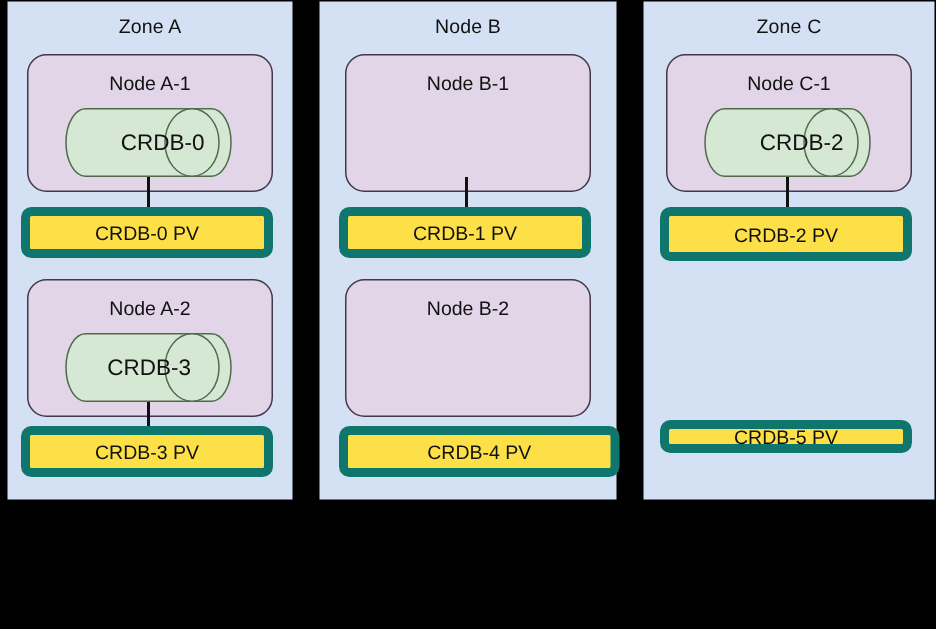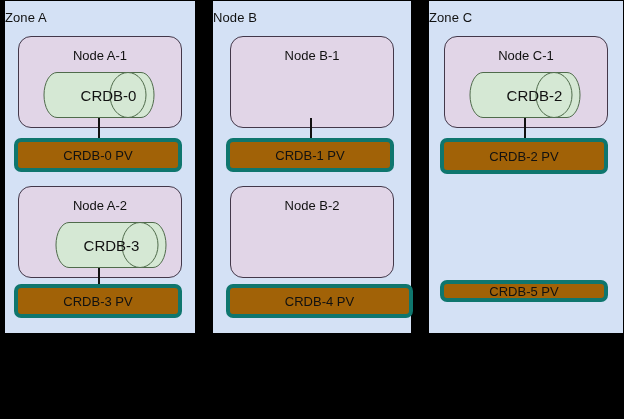--- a/index.html
+++ b/index.html
@@ -28,21 +28,21 @@
     position: absolute;
     background: #d4e1f5;
     border: 1px solid #000000;
     box-sizing: border-box;
   }
   .zone-title {
     position: absolute;
     left: 0;
     right: 0;
     top: 9px;
-    text-align: left;
+    text-align: center;
     font-size: 13px;
     color: #111111;
     letter-spacing: 0.1px;
     white-space: nowrap;
   }
 
   
   .node {
     position: absolute;
     background: #e1d5e7;
@@ -82,22 +82,22 @@
     color: #111111;
     white-space: nowrap;
     padding-right: 26px;
     box-sizing: border-box;
     padding-left: 45px;
   }
 
   
   .pv {
     position: absolute;
-    background: #a16207;
-    border: 4px solid #0f766e;
+    background: #fde047;
+    border: 6px solid #0f766e;
     border-radius: 7px;
     box-sizing: border-box;
     display: flex;
     align-items: center;
     justify-content: center;
   }
   .pv-label {
     font-size: 13px;
     color: #111111;
     white-space: nowrap;
@@ -127,21 +127,21 @@
       </svg>
       <div class="cyl-label">CRDB-0</div>
     </div>
     <div class="connector" style="left: 98px; top: 118px; height: 22px;"></div>
     <div class="pv" style="left: 14px; top: 138px; width: 168px; height: 34px;">
       <span class="pv-label">CRDB-0 PV</span>
     </div>
     <div class="node" style="left: 18px; top: 186px; width: 164px; height: 92px;">
       <div class="node-title">Node A-2</div>
     </div>
-    <div class="cylinder" style="left: 56px; top: 222px; width: 92px; height: 46px;">
+    <div class="cylinder" style="left: 44px; top: 222px; width: 92px; height: 46px;">
       <svg width="110" height="46" viewBox="0 0 110 46">
         <path d="M 13 0.5 L 97 0.5 A 13 22.5 0 0 1 97 45.5 L 13 45.5 A 13 22.5 0 0 1 13 0.5 Z" fill="#d5e8d4" stroke="#4f6b4b" stroke-width="1"></path>
         <ellipse cx="84" cy="23" rx="18" ry="22.5" fill="#d5e8d4" stroke="#4f6b4b" stroke-width="1"></ellipse>
       </svg>
       <div class="cyl-label">CRDB-3</div>
     </div>
     <div class="connector" style="left: 98px; top: 268px; height: 22px;"></div>
     <div class="pv" style="left: 14px; top: 284px; width: 168px; height: 34px;">
       <span class="pv-label">CRDB-3 PV</span>
     </div>

